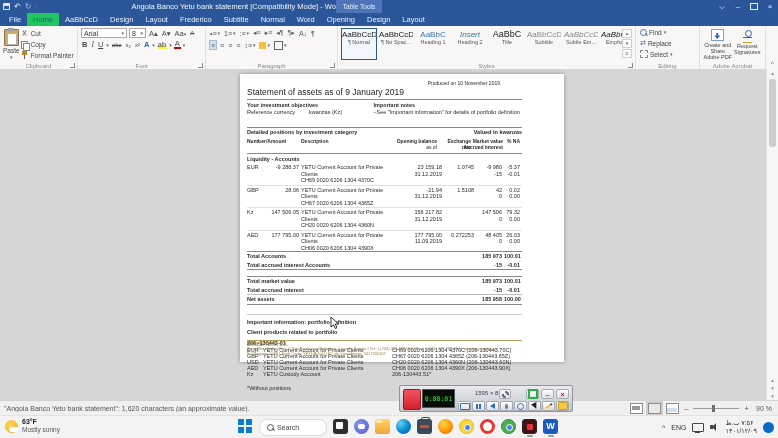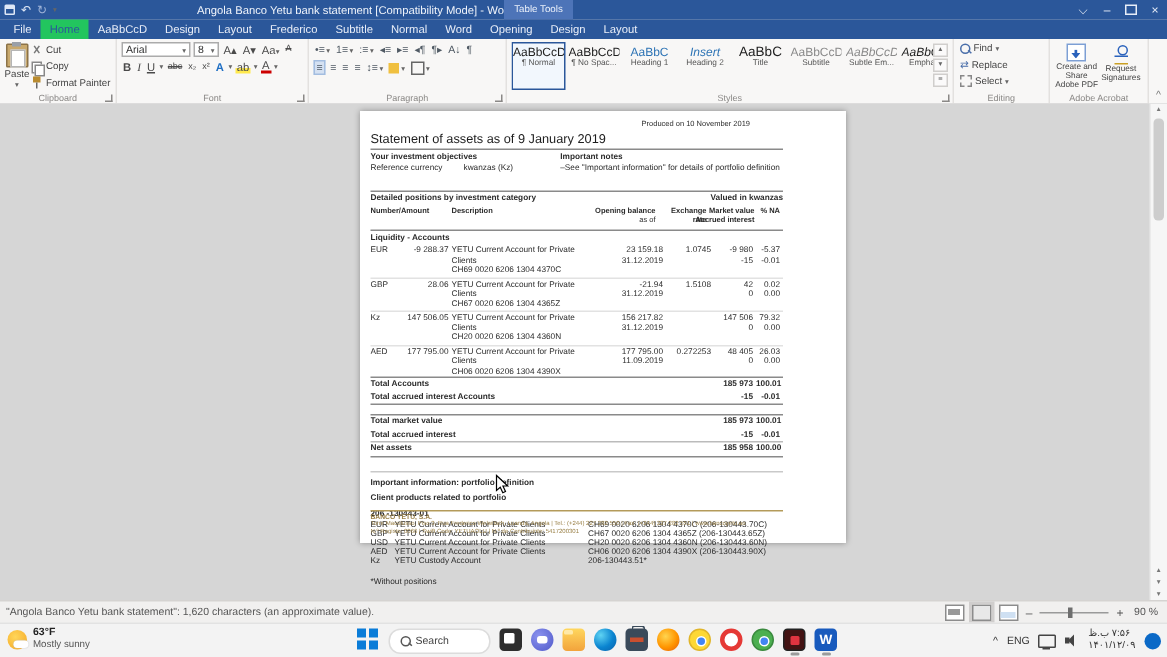--- a/index.html
+++ b/index.html
@@ -699,20 +699,37 @@
       <div class="sarrow" style="bottom:16px">▴</div>
       <div class="sarrow" style="bottom:8px">▾</div>
       <div class="sarrow" style="bottom:0">▾</div>
     </div>
   </div>
 
   <svg id="cursor" width="10" height="14" viewBox="0 0 10 14">
     <path d="M1 1 L1 11 L3.5 8.8 L5.2 12.5 L7 11.7 L5.3 8 L8.5 8 Z" fill="#fff" stroke="#000" stroke-width="0.8"></path>
   </svg>
 
+  <div id="recorder">
+    <div class="rec-stop"></div>
+    <div class="rec-counter">0:00:01</div>
+    <div class="rec-btn ic-cam2" style="left:58px;top:15px"></div>
+    <div class="rec-size">1595 × 889</div>
+    <div class="rec-btn ic-pause" style="left:72px;top:15px"></div>
+    <div class="rec-btn ic-spk" style="left:86px;top:15px"></div>
+    <div class="rec-btn ic-mic" style="left:100px;top:15px"></div>
+    <div class="rec-btn ic-web" style="left:114px;top:15px"></div>
+    <div class="rec-btn ic-arrow2" style="left:128px;top:15px"></div>
+    <div class="rec-btn ic-pencil" style="left:142px;top:15px"></div>
+    <div class="rec-btn ic-folder2" style="left:156px;top:15px"></div>
+    <div class="rec-btn ic-green" style="left:126px;top:3px"></div>
+    <div class="rec-btn" style="left:141px;top:3px">–</div>
+    <div class="rec-btn ic-close2" style="left:156px;top:3px">×</div>
+    <div class="rec-btn ic-gear" style="left:99px;top:3px;width:12px"></div>
+  </div>
 
   <div id="statusbar">
     <div class="sb-left">"Angola Banco Yetu bank statement": 1,620 characters (an approximate value).</div>
     <div class="sb-right">
       <div class="vic vic-read"></div>
       <div class="vic active"></div>
       <div class="vic vic-web"></div>
       <div class="zminus">–</div>
       <div class="ztrack">
           <div class="zthumb"></div>

